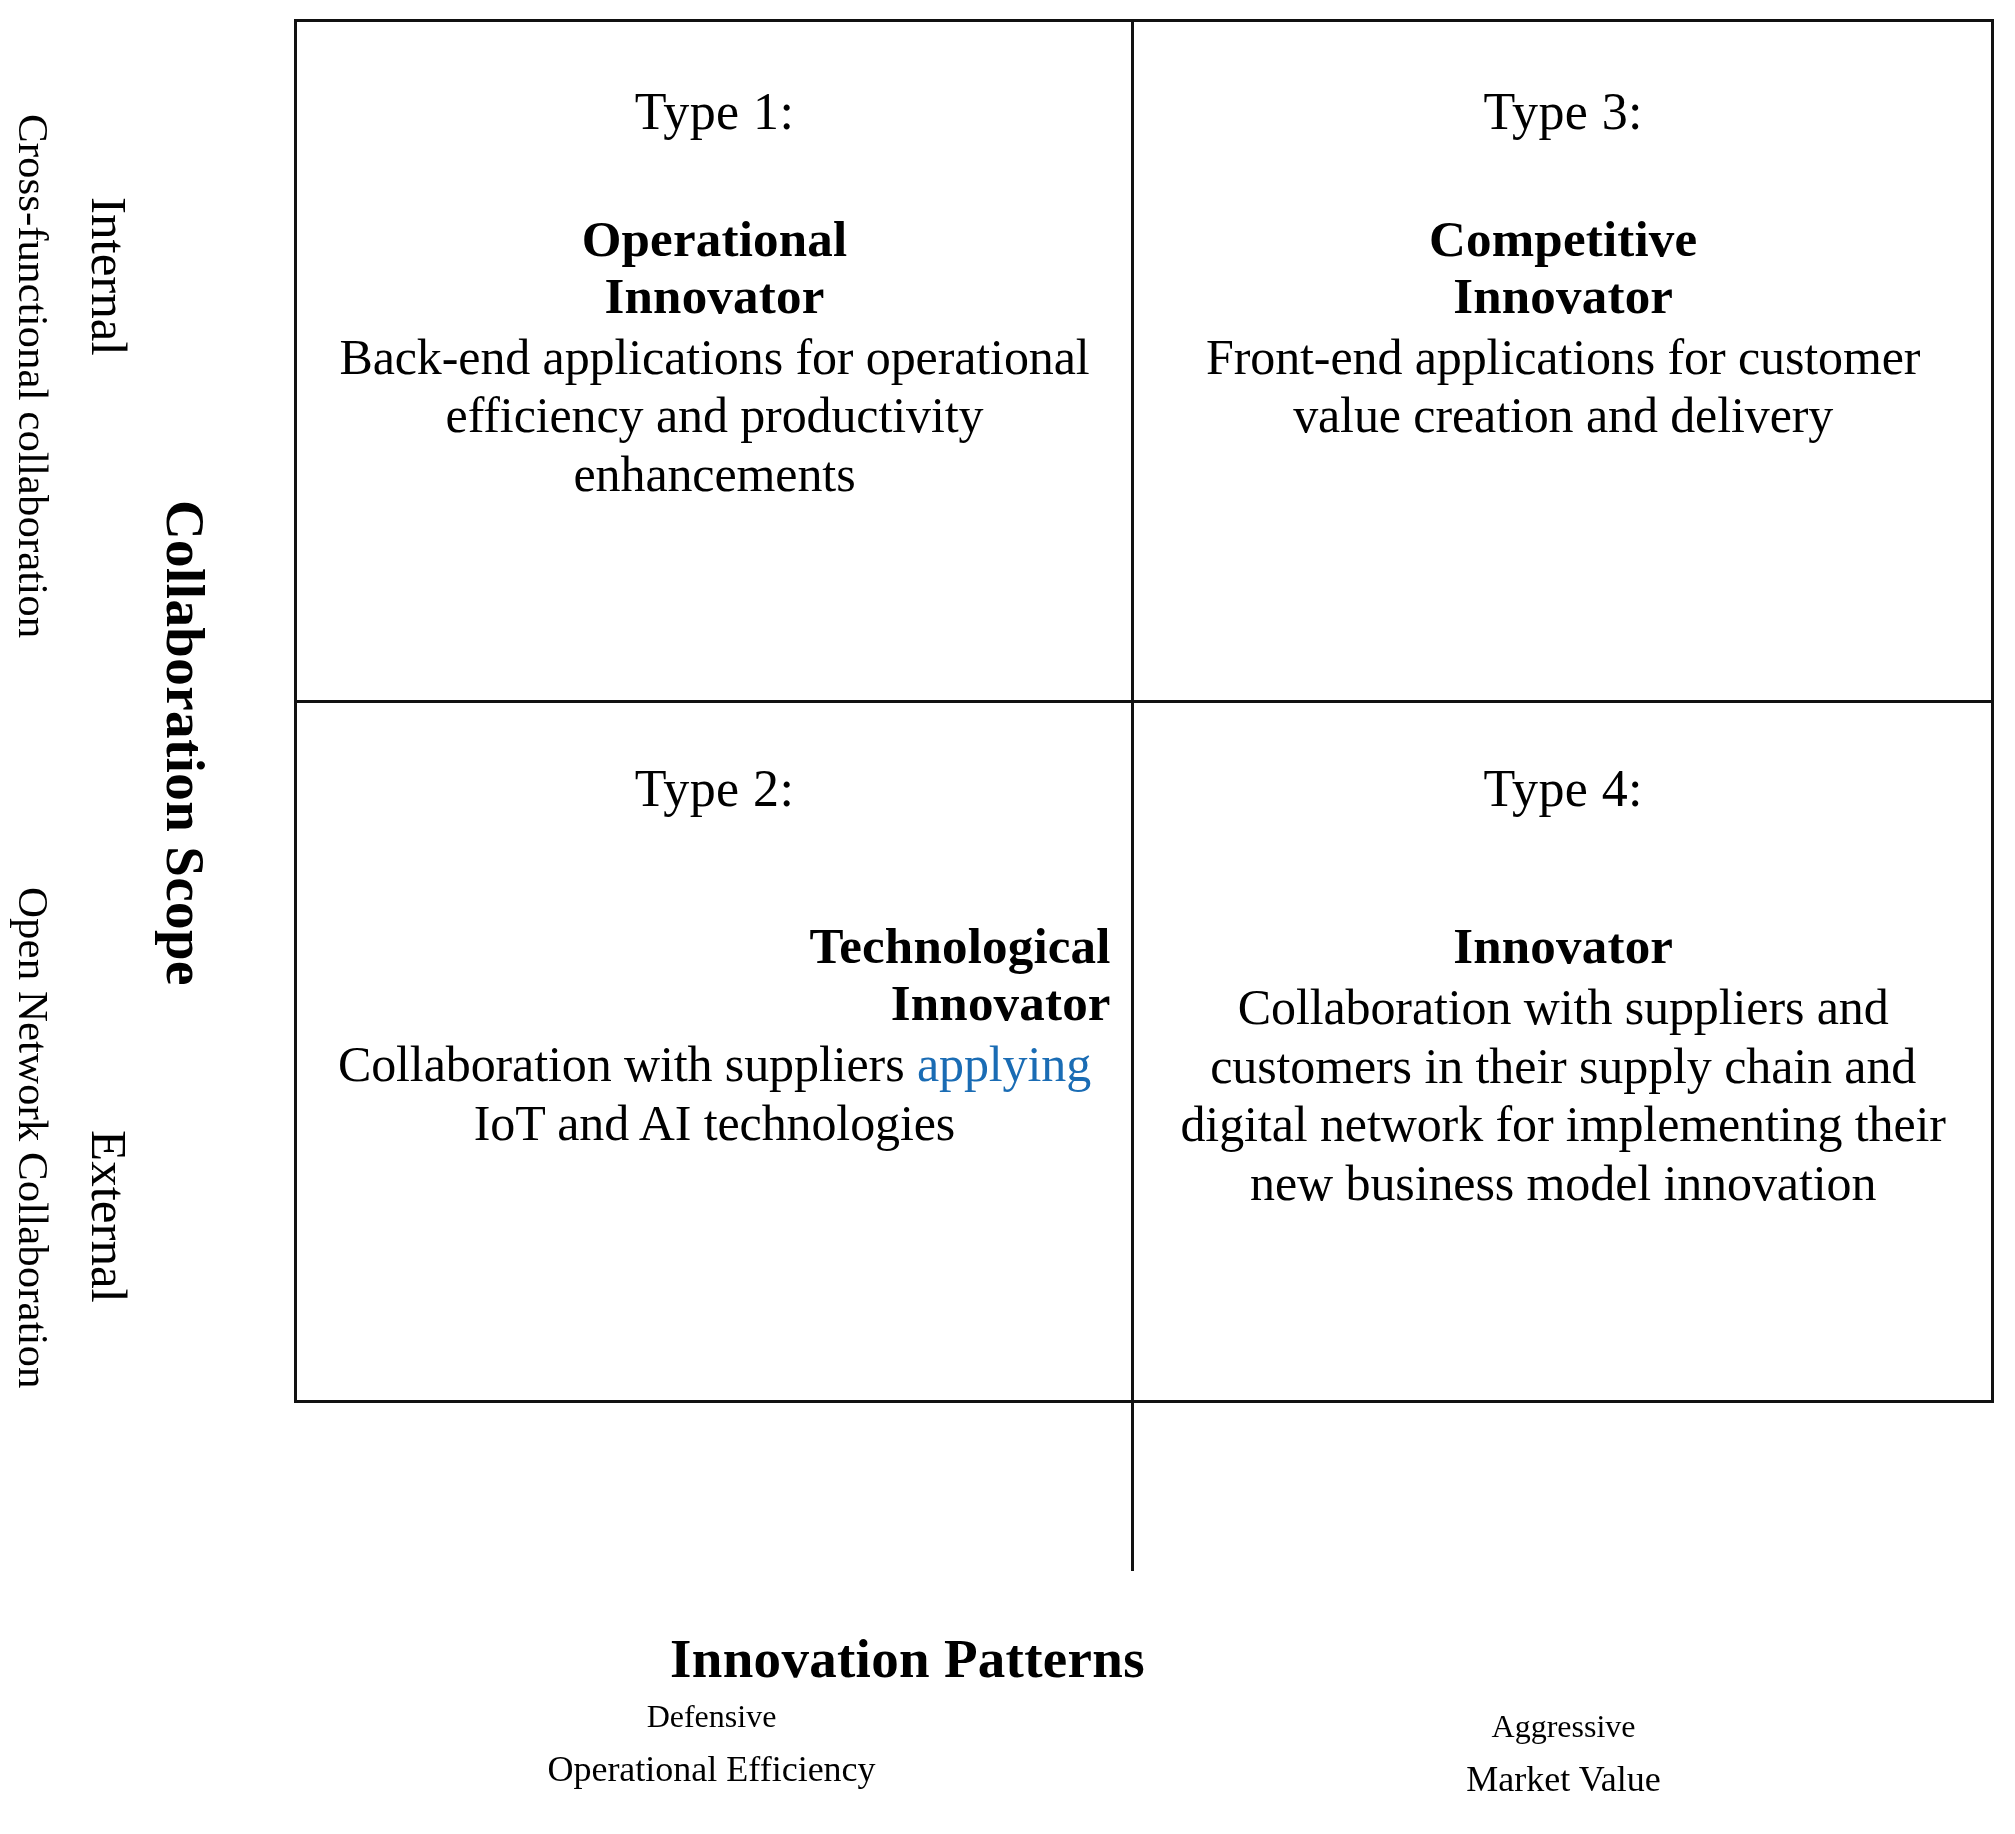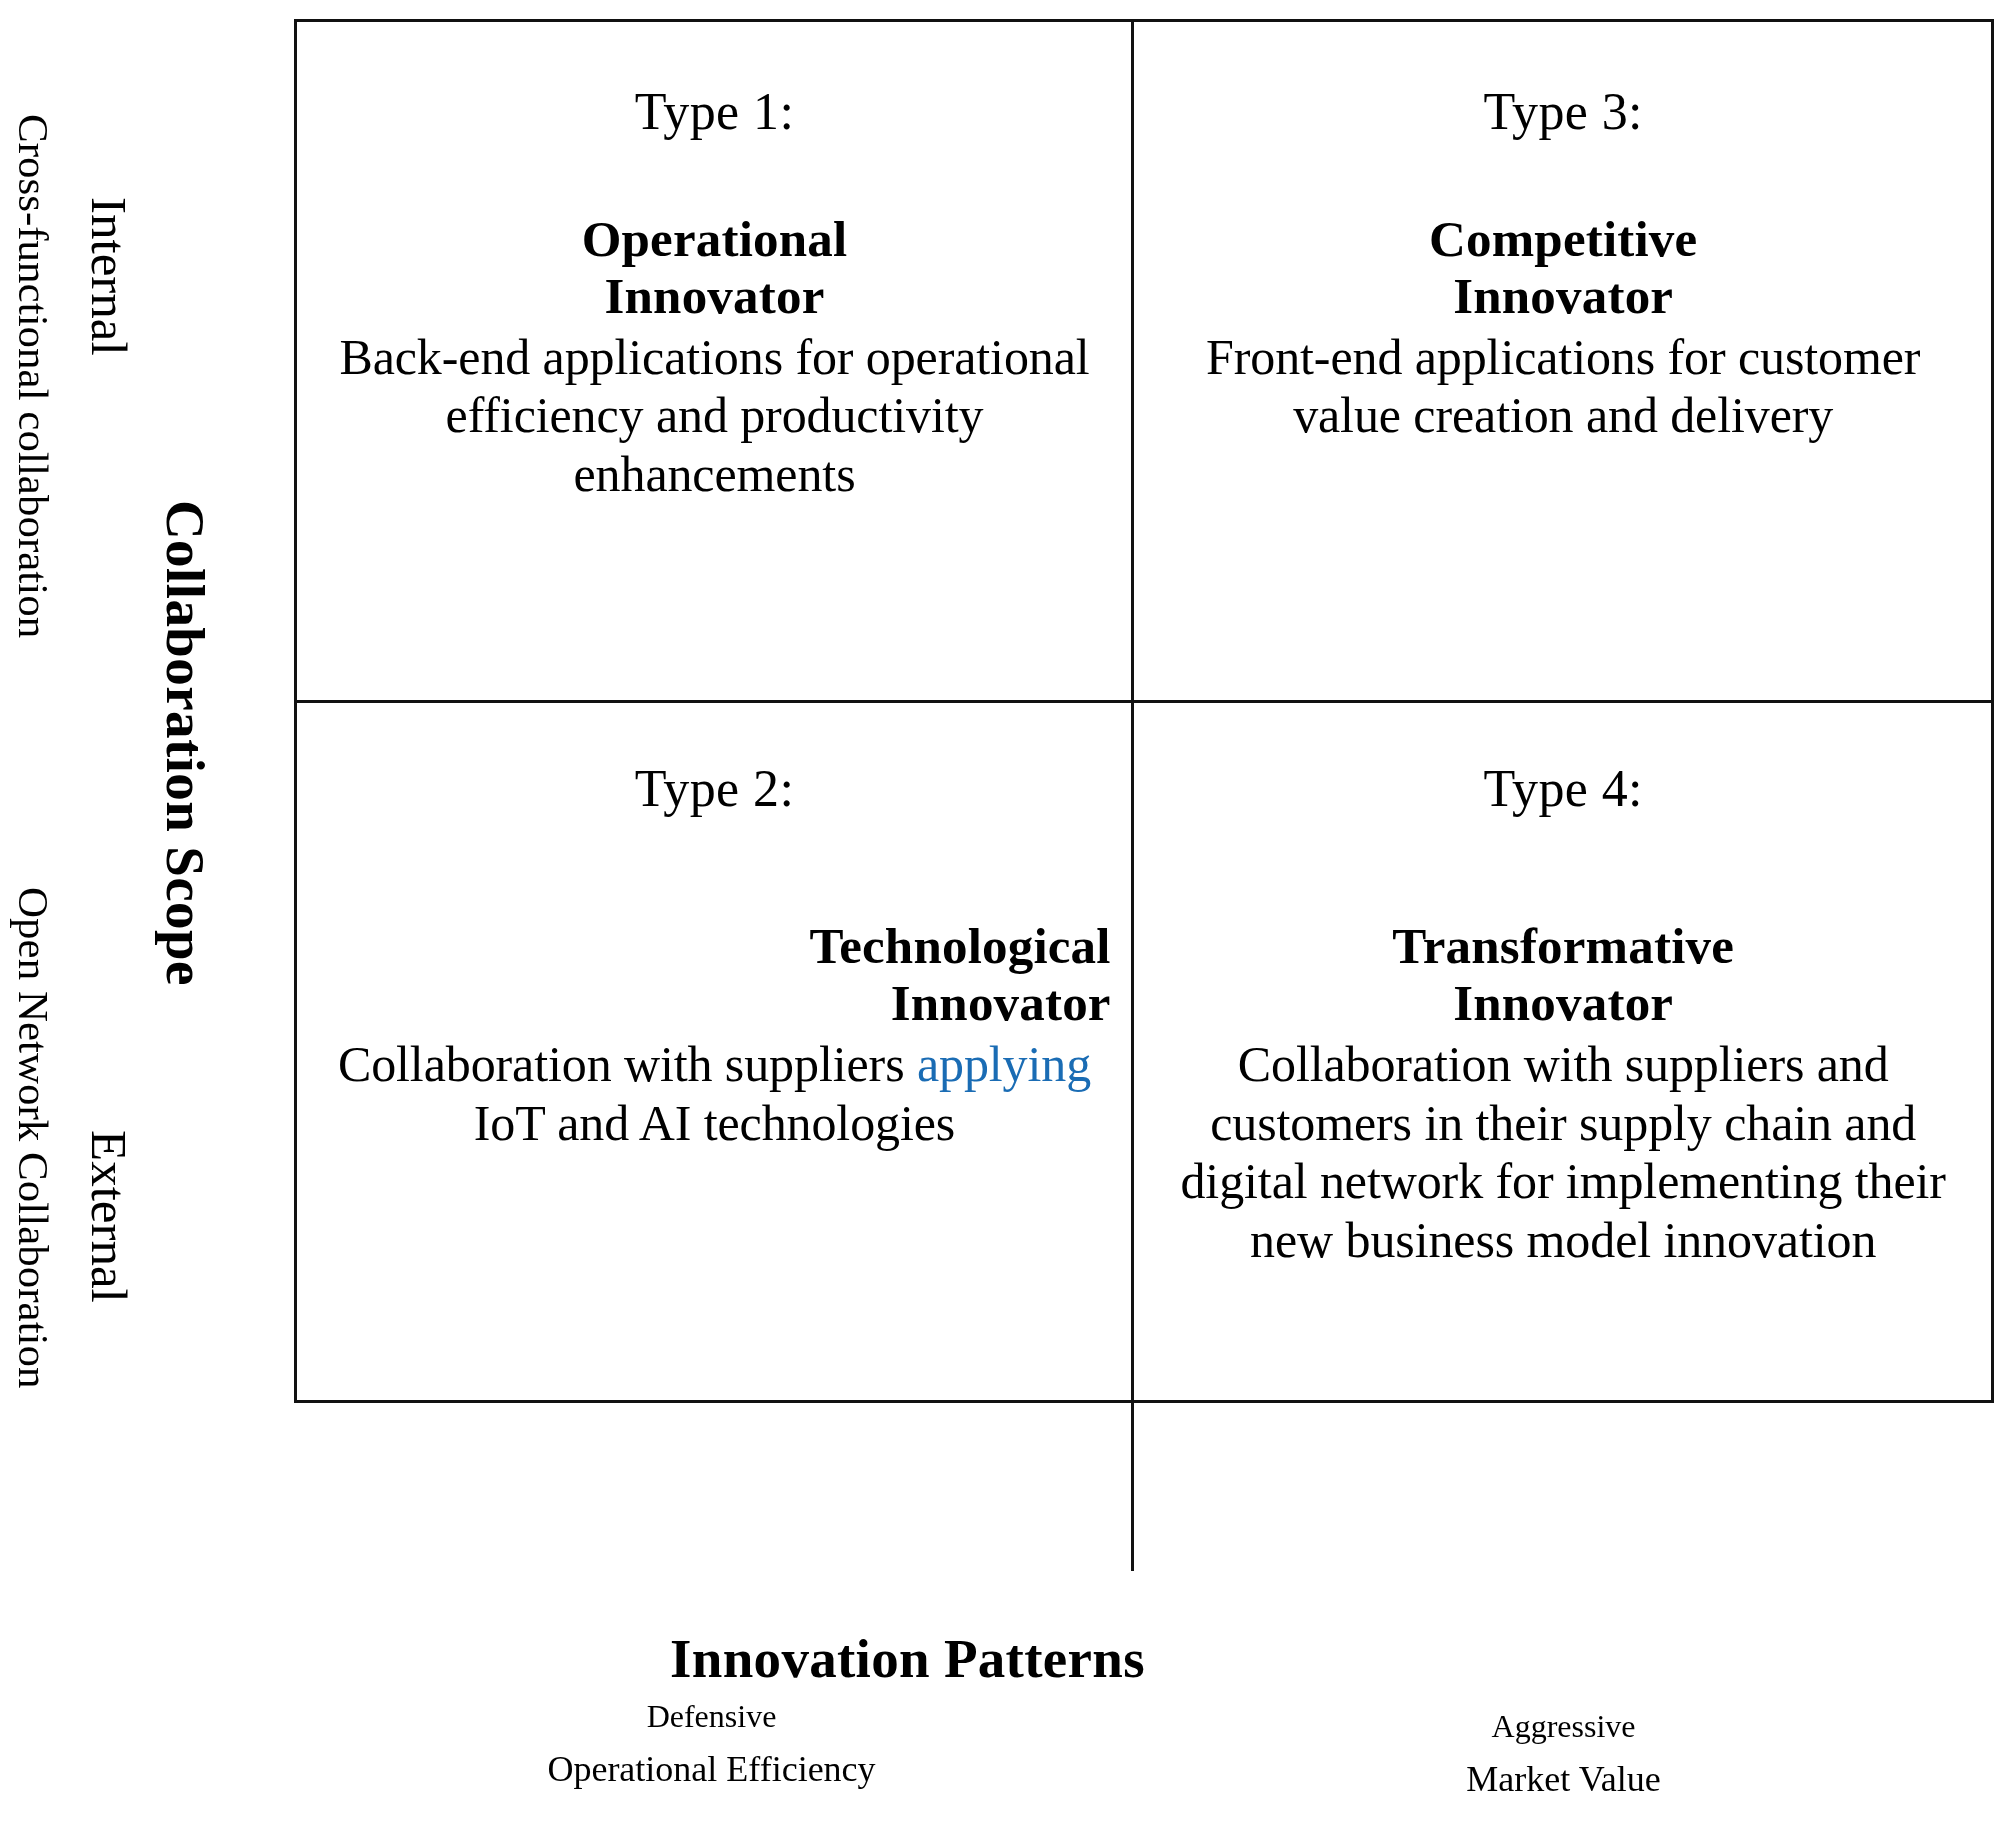--- a/index.html
+++ b/index.html
@@ -179,21 +179,20 @@
     <div class="quad-title">
       <div>Technological</div>
       <div>Innovator</div>
     </div>
     <div class="quad-desc"><span>Collaboration with suppliers</span> <span class="hl-blue">applying</span><span> IoT and AI technologies</span></div>
   </div>
 
   <div class="quad q4">
     <div class="quad-type">Type 4:</div>
     <div class="quad-title">
-      <div>Transformative</div>
       <div>Innovator</div>
     </div>
     <div class="quad-desc">Collaboration with suppliers and customers in their supply chain and digital network for implementing their new business model innovation</div>
   </div>
 
 </div>
 
 <div id="xaxis-title">Innovation Patterns</div>
 
 <div id="xaxis-left">

